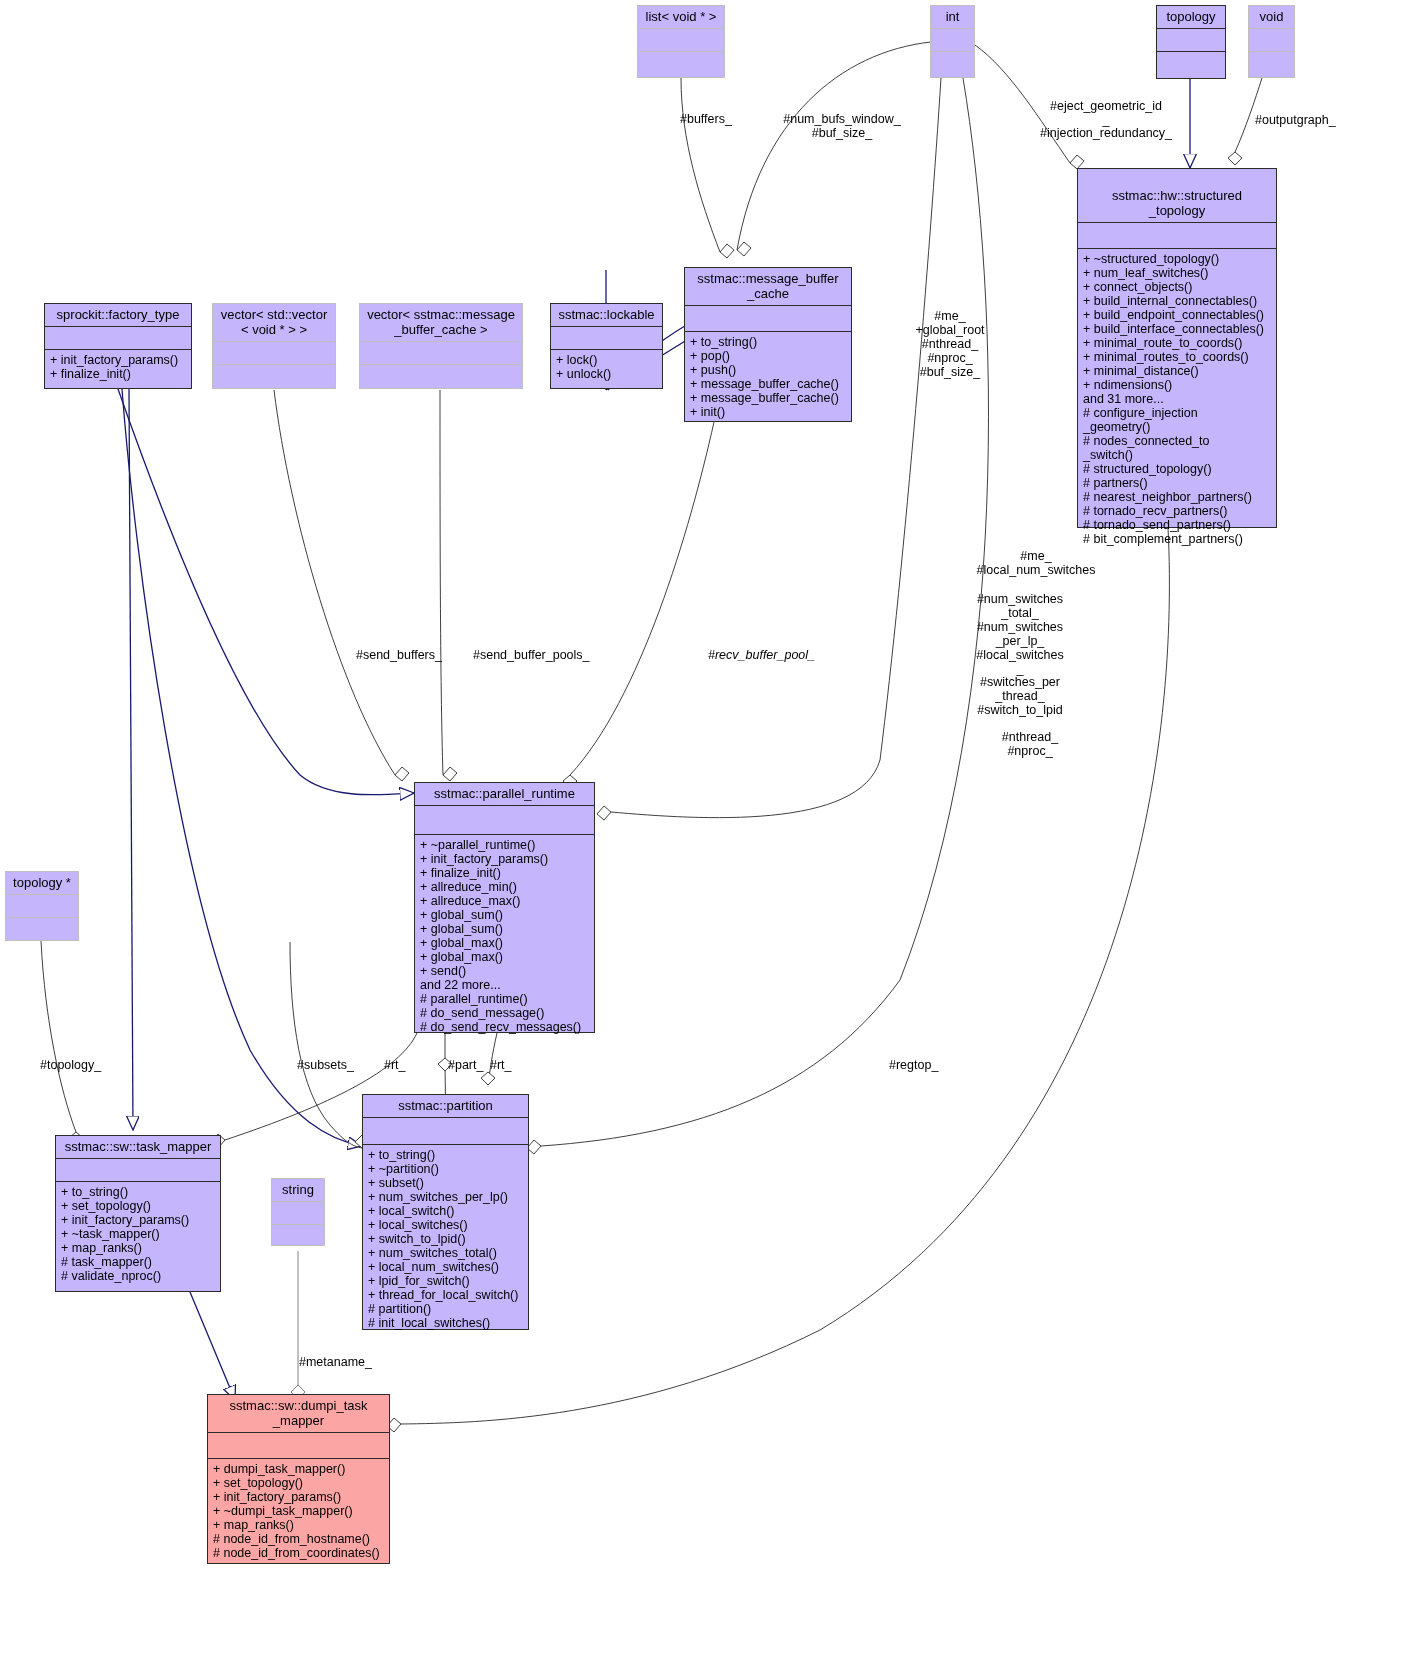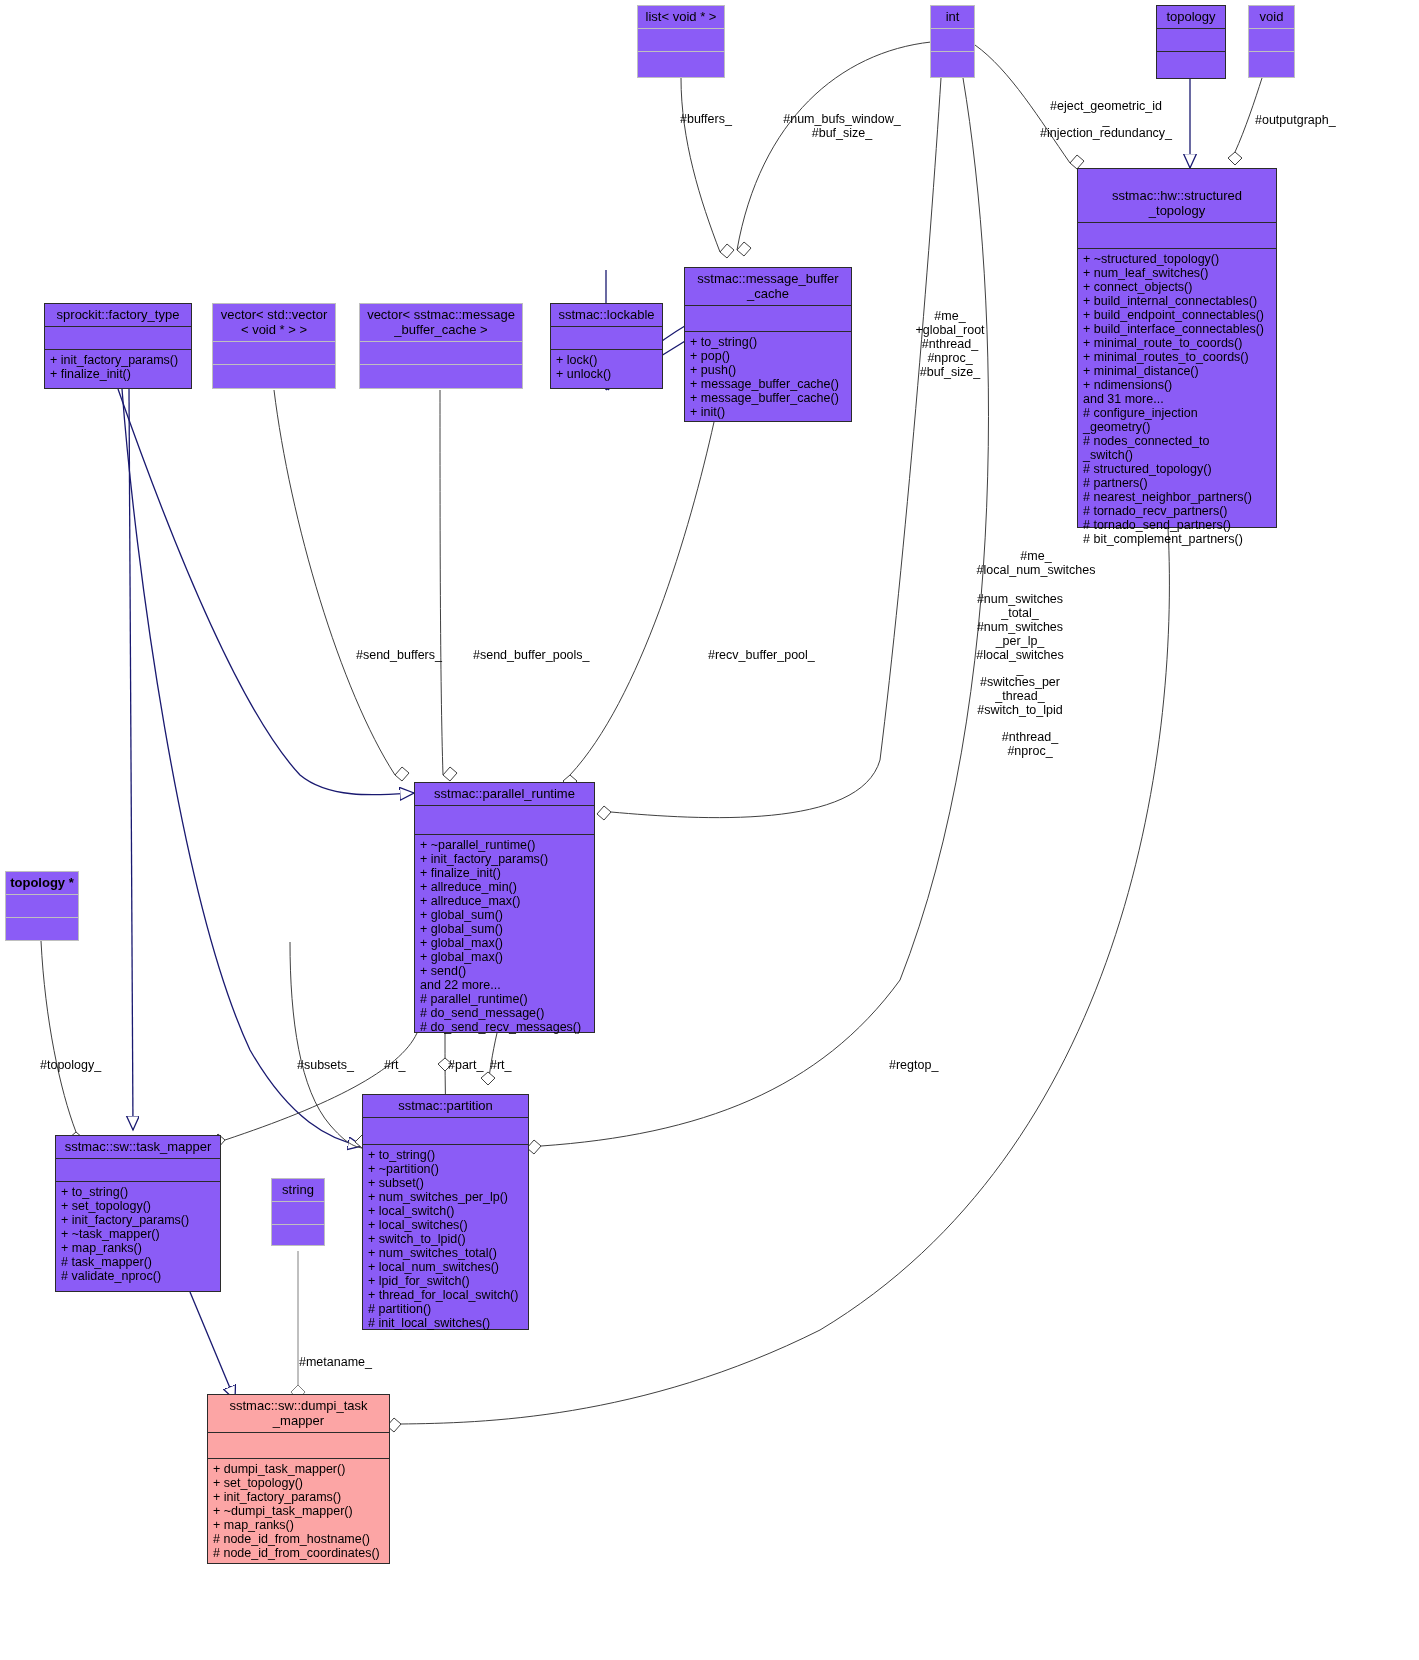--- a/index.html
+++ b/index.html
@@ -1,21 +1,21 @@
 <!DOCTYPE html>
 <html><head>
 <meta charset="utf-8">
 <title>Collaboration diagram</title>
 <style>
   html,body{margin:0;padding:0;background:#ffffff;}
   body{font-family:"Liberation Sans","DejaVu Sans",sans-serif;}
   #canvas{position:relative;width:1419px;height:1660px;overflow:hidden;background:#fff;}
   svg.edges{position:absolute;left:0;top:0;width:1419px;height:1660px;pointer-events:none;}
 
-  .umlbox{position:absolute;box-sizing:border-box;background:#8b5cf6;}
+  .umlbox{position:absolute;box-sizing:border-box;background:#c4b5fd;}
   .umlbox.dark{border:1px solid #2b2b2b;}
   .umlbox.grey{border:1px solid #bfbfbf;}
   .umlbox.filled{background:#fca5a5;border:1px solid #2b2b2b;}
 
   .umlbox .title{
      text-align:center;font-size:13px;line-height:15px;color:#000;
      padding:3px 4px 4px 4px;
   }
   .umlbox.dark .title{border-bottom:1px solid #2b2b2b;}
   .umlbox.grey .title{border-bottom:1px solid #bfbfbf;}
@@ -199,21 +199,21 @@
     <div class="ops">
         <div>+ to_string()</div>
         <div>+ pop()</div>
         <div>+ push()</div>
         <div>+ message_buffer_cache()</div>
         <div>+ message_buffer_cache()</div>
         <div>+ init()</div>
       </div>
   </div>
 
-  <div class="umlbox grey" style="left:5px;top:871px;width:74px;height:70px;font-weight:bold;">
+  <div class="umlbox grey" style="left:5px;top:871px;width:74px;height:70px;">
     <div class="title">topology *</div>
     <div class="attrs" style="height:22px;"></div>
     <div class="ops" style="height:21px;"></div>
   </div>
 
 
   <div class="umlbox dark" style="left:414px;top:782px;width:181px;height:251px;">
     <div class="title">sstmac::parallel_runtime</div>
     <div class="attrs" style="height:28px;"></div>
     <div class="ops">
@@ -298,21 +298,21 @@
   <div class="elabel" style="left:1255px;top:113px;">#outputgraph_</div>
 
   <div class="elabel c" style="left:890px;top:309px;width:120px;white-space:pre-line;">#me_
 +global_root
 #nthread_
 #nproc_
 #buf_size_</div>
 
   <div class="elabel" style="left:356px;top:648px;">#send_buffers_</div>
   <div class="elabel" style="left:473px;top:648px;">#send_buffer_pools_</div>
-  <div class="elabel" style="left:708px;top:648px;">#recv_buffer_pool_</div>
+  <div class="elabel" style="left:708px;top:648px;font-style:italic;">#recv_buffer_pool_</div>
 
   <div class="elabel c" style="left:972px;top:549px;width:128px;white-space:pre-line;">#me_
 #local_num_switches</div>
   <div class="elabel c" style="left:972px;top:592px;width:96px;white-space:pre-line;">#num_switches
 _total_
 #num_switches
 _per_lp_
 #local_switches
 _</div>
   <div class="elabel c" style="left:972px;top:675px;width:96px;white-space:pre-line;">#switches_per

